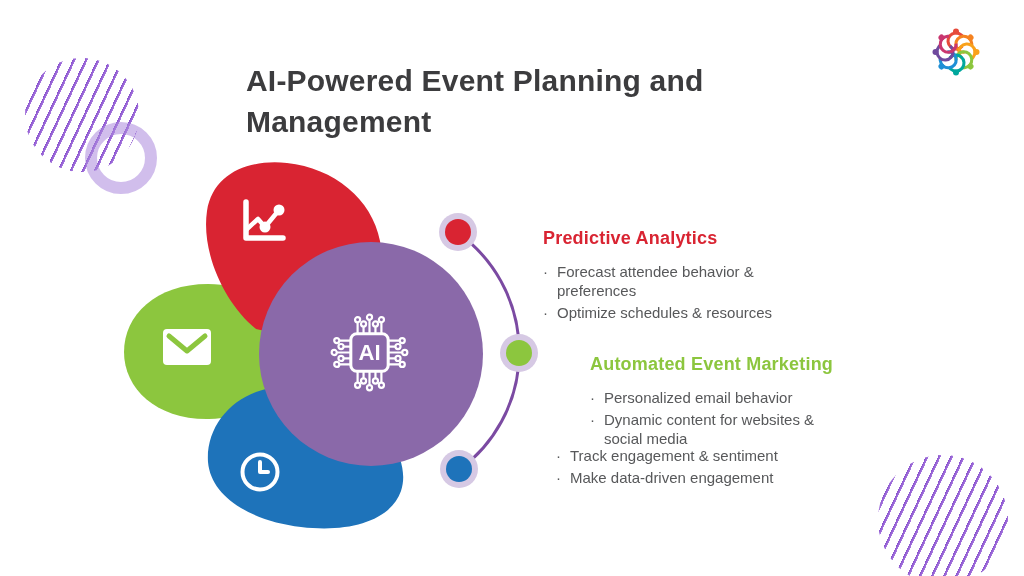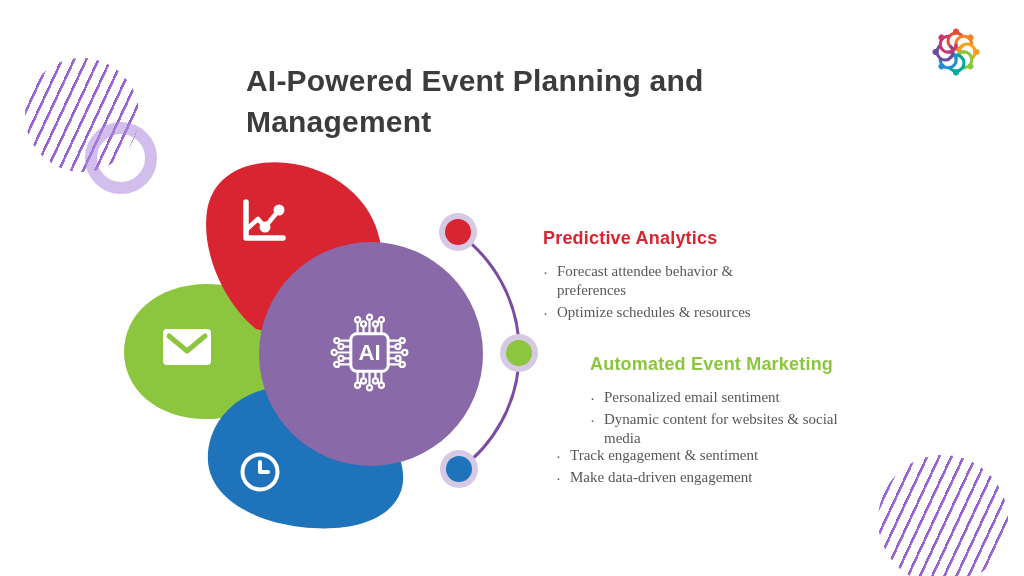--- a/index.html
+++ b/index.html
@@ -44,21 +44,21 @@
   .section-1 { left: 543px; top: 184px; }
   .section-2 { left: 590px; top: 310px; }
   .section-3 { left: 556px; top: 446px; }
   .section h2 { font-size: 18px; font-weight: 700; letter-spacing: 0.2px; margin-bottom: 13px; margin-top: 44px; }
   .section-1 h2 { color: #d92432; }
   .section-2 h2 { color: #8cc63e; }
   .section-3 h2 { color: #1e73ba; }
   .bullets { list-style: none; width: 258px; }
   .bullets li { display: flex; font-size: 15px; line-height: 19px; color: #57585a; margin-bottom: 3px; }
   .bullet-dot { width: 14px; flex: 0 0 14px; text-align: left; color: #57585a; }
-  .bullet-text { flex: 1; font-family: Liberation Serif, serif; }
+  .bullet-text { flex: 1; }
 </style>
 </head>
 <body>
 
 <div class="canvas">
 
   <div class="striped-circle tl"></div>
   <div class="deco-ring"></div>
   <div class="striped-circle br"></div>
 
@@ -201,21 +201,21 @@
           <span class="bullet-text">Optimize schedules &amp; resources</span>
         </li>
     </ul>
   </div>
 
   <div class="section section-2">
     <h2>Automated Event Marketing</h2>
     <ul class="bullets">
       <li>
           <span class="bullet-dot">·</span>
-          <span class="bullet-text">Personalized email sentiment</span>
+          <span class="bullet-text">Personalized email behavior</span>
         </li>
       <li>
           <span class="bullet-dot">·</span>
           <span class="bullet-text">Dynamic content for websites &amp; social media</span>
         </li>
     </ul>
   </div>
 
   <div class="section section-3">
     <ul class="bullets">

